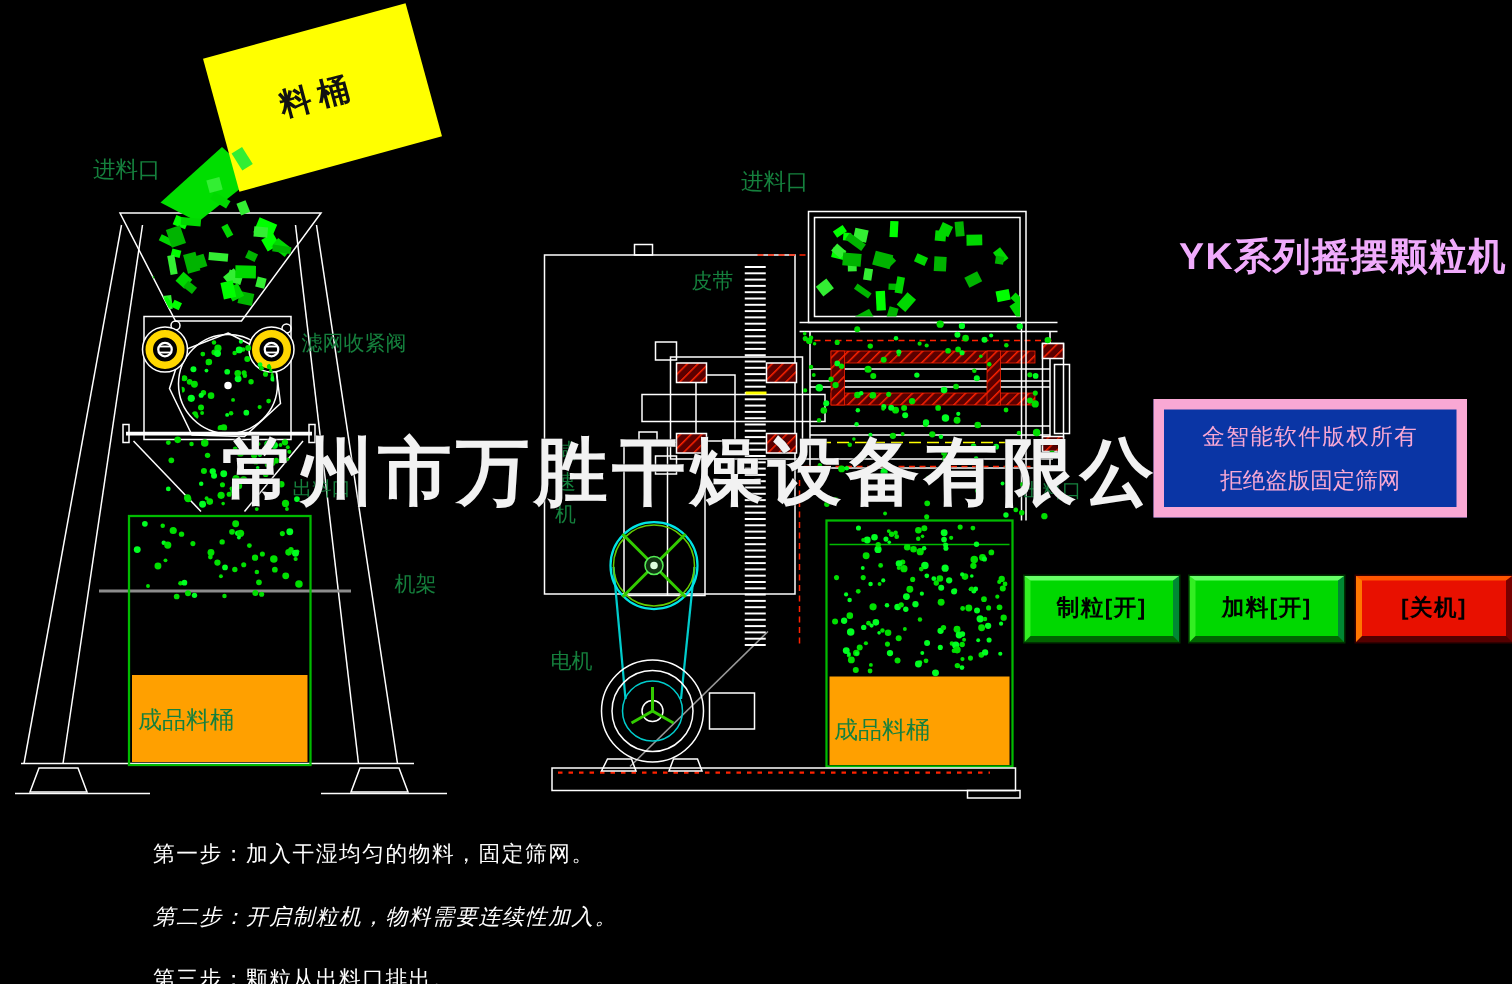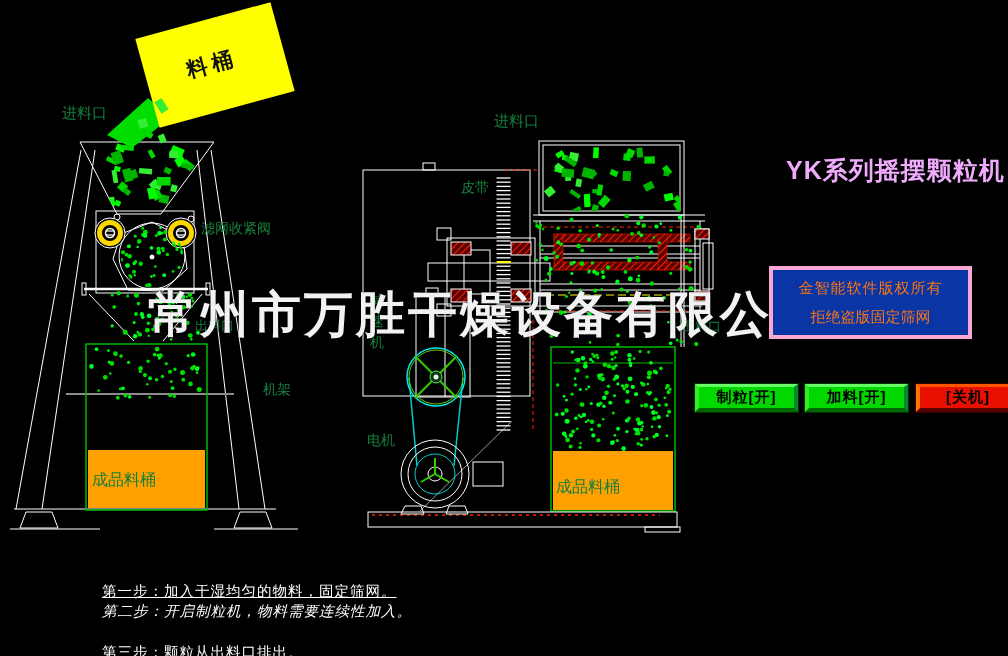--- a/index.html
+++ b/index.html
@@ -7,26 +7,26 @@
        font-family:"Liberation Sans",sans-serif;}
   .abs{position:absolute;}
   .lbl{position:absolute;color:#15803d;font-size:14px;white-space:nowrap;z-index:3;}
   #stage{position:absolute;left:0;top:0;z-index:1;}
   #watermark{position:absolute;left:148px;top:282px;z-index:4;color:#f2f2f2;
      font-family:"Liberation Serif",serif;font-size:49px;letter-spacing:3px;
      white-space:nowrap;font-weight:bold;text-shadow:0 0 1px #000;}
   #app-title{position:absolute;left:786px;top:154px;z-index:3;color:#f0abfc;
      font-size:25px;font-weight:bold;letter-spacing:1px;}
   #copyright{position:absolute;left:769px;top:266px;width:195px;height:65px;
-     background:#0a35a5;border:4px solid #f9a8d4;z-index:5;color:#f97316;font-size:15px;}
+     background:#0a35a5;border:7px solid #f9a8d4;z-index:5;color:#f9a8d4;font-size:15px;}
   #copyright .l1{text-align:center;margin-top:9px;letter-spacing:1px;}
   #copyright .l2{display:flex;justify-content:center;margin-top:10px;}
-  .btn{position:absolute;top:384px;height:28px;z-index:5;box-sizing:border-box;
+  .btn{position:absolute;top:384px;height:44px;z-index:5;box-sizing:border-box;
      display:flex;align-items:center;justify-content:center;cursor:pointer;
-     color:#000;font-size:15px;font-weight:bold;letter-spacing:1px;margin-left:12px;}
+     color:#000;font-size:15px;font-weight:bold;letter-spacing:1px;}
   .btn.green{background:#00d800;border-top:3px solid #6f6;border-left:4px solid #3e2;
      border-bottom:4px solid #060;border-right:4px solid #083;outline:1px solid #030;}
   .btn.red{background:#e81000;border-top:3px solid #f50;border-left:4px solid #f70;
      border-bottom:4px solid #500;border-right:4px solid #700;outline:1px solid #300;}
   #bucket-label{position:absolute;left:186px;top:50px;z-index:3;color:#111;
      font-size:21px;font-weight:bold;letter-spacing:5px;transform:rotate(-15deg);}
   #reducer-label{width:16px;white-space:normal;line-height:21px;}
   .instr{position:absolute;left:102px;color:#fff;font-size:14.5px;z-index:3;
      letter-spacing:1px;white-space:nowrap;}
   .ctr{}
@@ -801,15 +801,15 @@
   <div class="l2">
     <span>拒绝盗版</span>
     <span>固定筛网</span>
   </div>
 </div>
 
 <div class="btn green" style="left:683px;width:103px;">制粒[开]</div>
 <div class="btn green" style="left:793px;width:103px;">加料[开]</div>
 <div class="btn red" style="left:904px;width:104px;">[关机]</div>
 
-<div class="instr" style="top:582px;text-decoration:underline;">第一步：加入干湿均匀的物料，固定筛网。</div>
+<div class="instr" style="top:560px;">第一步：加入干湿均匀的物料，固定筛网。</div>
 <div class="instr" style="top:602px;font-style:italic;">第二步：开启制粒机，物料需要连续性加入。</div>
 <div class="instr" style="top:625px;margin-top:18px;">第三步：颗粒从出料口排出。</div>
 
 </body></html>

